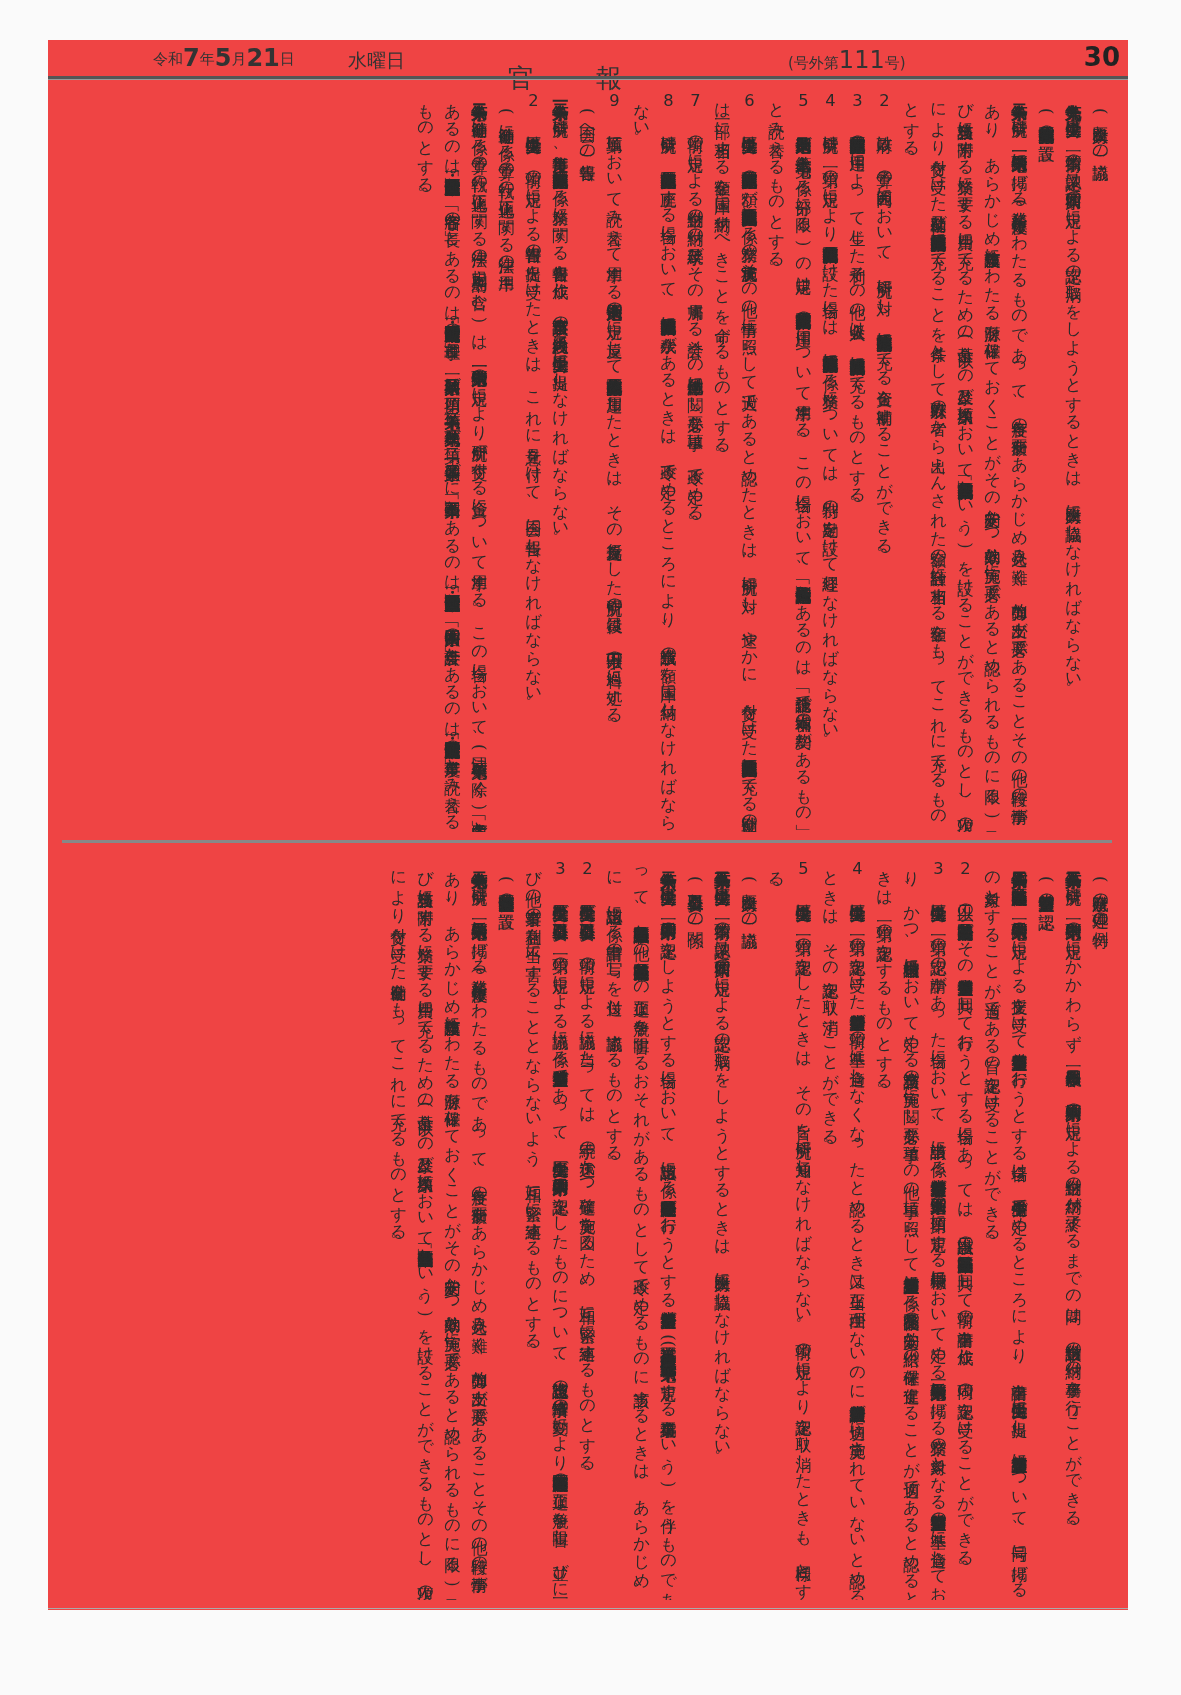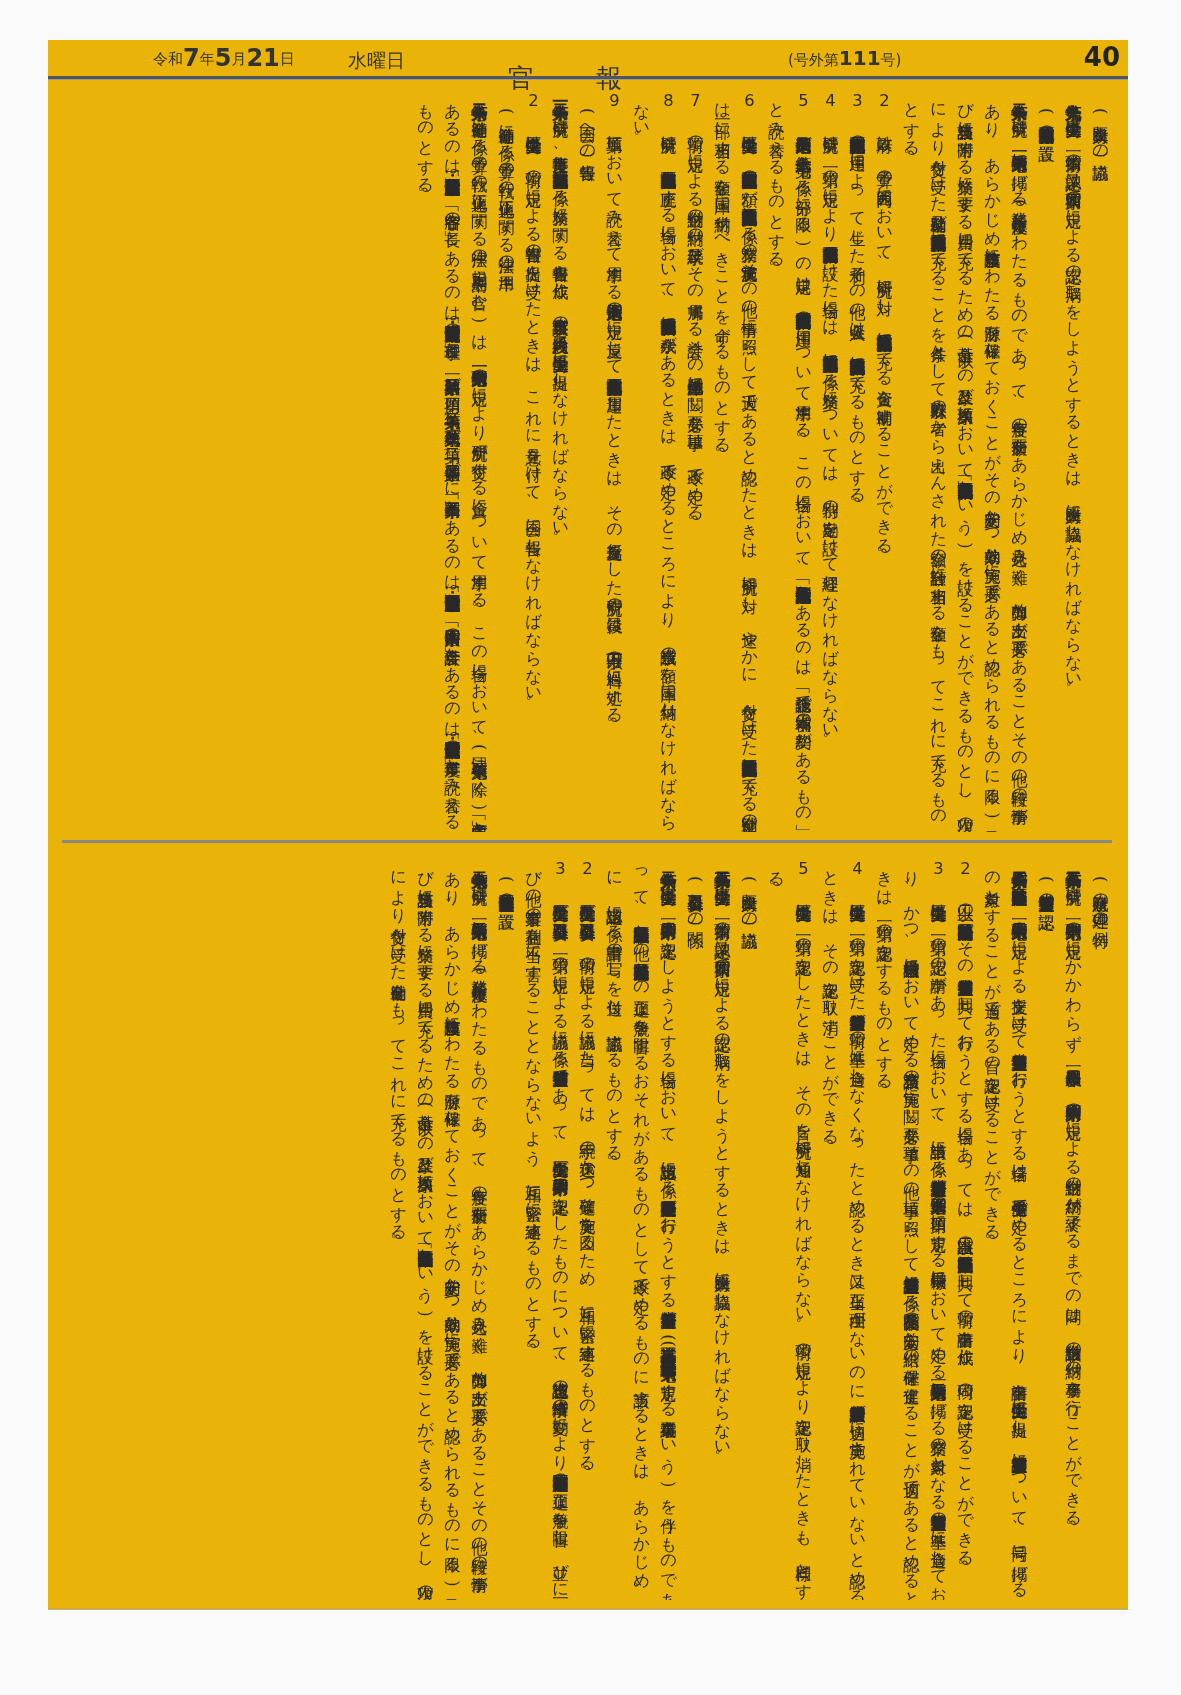--- a/index.html
+++ b/index.html
@@ -8,40 +8,40 @@
     background: #fafafa;
     font-family: "DejaVu Serif", "Liberation Serif", serif;
     color: #222;
     position: relative;
     overflow: hidden;
   }
   .page {
     position: absolute;
     left: 48px; top: 40px;
     width: 1080px; height: 1570px;
-    background: #eab308;
+    background: #ef4444;
   }
   .header {
     position: absolute;
     left: 0; top: 0; width: 1080px; height: 34px;
     font-family: "DejaVu Sans", "Liberation Sans", sans-serif;
   }
   .header .date {
     position: absolute; left: 105px; top: 4px;
     font-size: 15px; letter-spacing: 0px; color: #333;
   }
   .header .date .big { font-size: 24px; font-weight: bold; vertical-align: -2px; }
   .header .weekday { position: absolute; left: 300px; top: 8px; font-size: 19px; color:#333; }
   .header .title {
     position: absolute; left: 460px; top: 21px;
     font-family: Liberation Serif, serif;
     font-size: 26px; letter-spacing: 62px; color: #333;
   }
   .header .issue { position: absolute; left: 740px; top: 6px; font-size: 15px; color:#333; }
-  .header .issue .big { font-size: 20px; font-weight: bold; }
+  .header .issue .big { font-size: 24px; font-weight: normal; }
   .header .pageno { position: absolute; right: 8px; top: 2px; font-size: 26px; font-weight: bold; color:#222; }
   .rule-top {
     position: absolute; left: 0; top: 36px; width: 1080px; height: 0;
     border-top: 3px solid #555; border-bottom: 1px solid #999;
   }
   .section {
     position: absolute;
     writing-mode: vertical-rl;
     -webkit-writing-mode: vertical-rl;
     font-size: 16.3px;
@@ -68,21 +68,21 @@
 </style>
 </head>
 <body>
 
 <div class="page">
   <div class="header">
     <span class="date"><span>令和</span><span class="big">7</span><span>年</span><span class="big">5</span><span>月</span><span class="big">21</span><span>日</span></span>
     <span class="weekday">水曜日</span>
     <span class="title">官報</span>
     <span class="issue"><span>(号外第</span><span class="big">111</span><span>号)</span></span>
-    <span class="pageno">40</span>
+    <span class="pageno">30</span>
   </div>
   <div class="rule-top"></div>
 
   <div class="section section-top" id="sec-top">
       <p class="p caption">(財務大臣との協議)</p>
       <p class="p art"><span class="lead">第十九条</span><span>厚生労働大臣は、前条第一項の認定又は同条第四項の規定による認定の取消しをしようとするときは、財務大臣に協議しなければならない。</span></p>
       <p class="p caption">(革新的医薬品等実用化支援基金の設置)</p>
       <p class="p art"><span class="lead">第二十条</span><span>研究所は、附則第十七条第一項第一号に掲げる業務(複数年度にわたるものであって、各年度の所要額をあらかじめ見込み難く、弾力的な支出が必要であることその他の特段の事情があり、あらかじめ当該複数年度にわたる財源を確保しておくことがその安定的かつ効率的な実施に必要であると認められるものに限る。)及び当該業務に附帯する業務に要する費用に充てるための基金(以下この条及び次条第一項において「革新的医薬品等実用化支援基金」という。)を設けることができるものとし、次項の規定により交付を受けた補助金及び革新的医薬品等実用化支援基金に充てることを条件として政府以外の者から出えんされた金額の合計額に相当する金額をもってこれに充てるものとする。</span></p>
       <p class="p para"><span class="num">2</span><span>政府は、予算の範囲内において、研究所に対し、革新的医薬品等実用化支援基金に充てる資金を補助することができる。</span></p>
       <p class="p para"><span class="num">3</span><span>革新的医薬品等実用化支援基金の運用によって生じた利子その他の収入金は、革新的医薬品等実用化支援基金に充てるものとする。</span></p>

